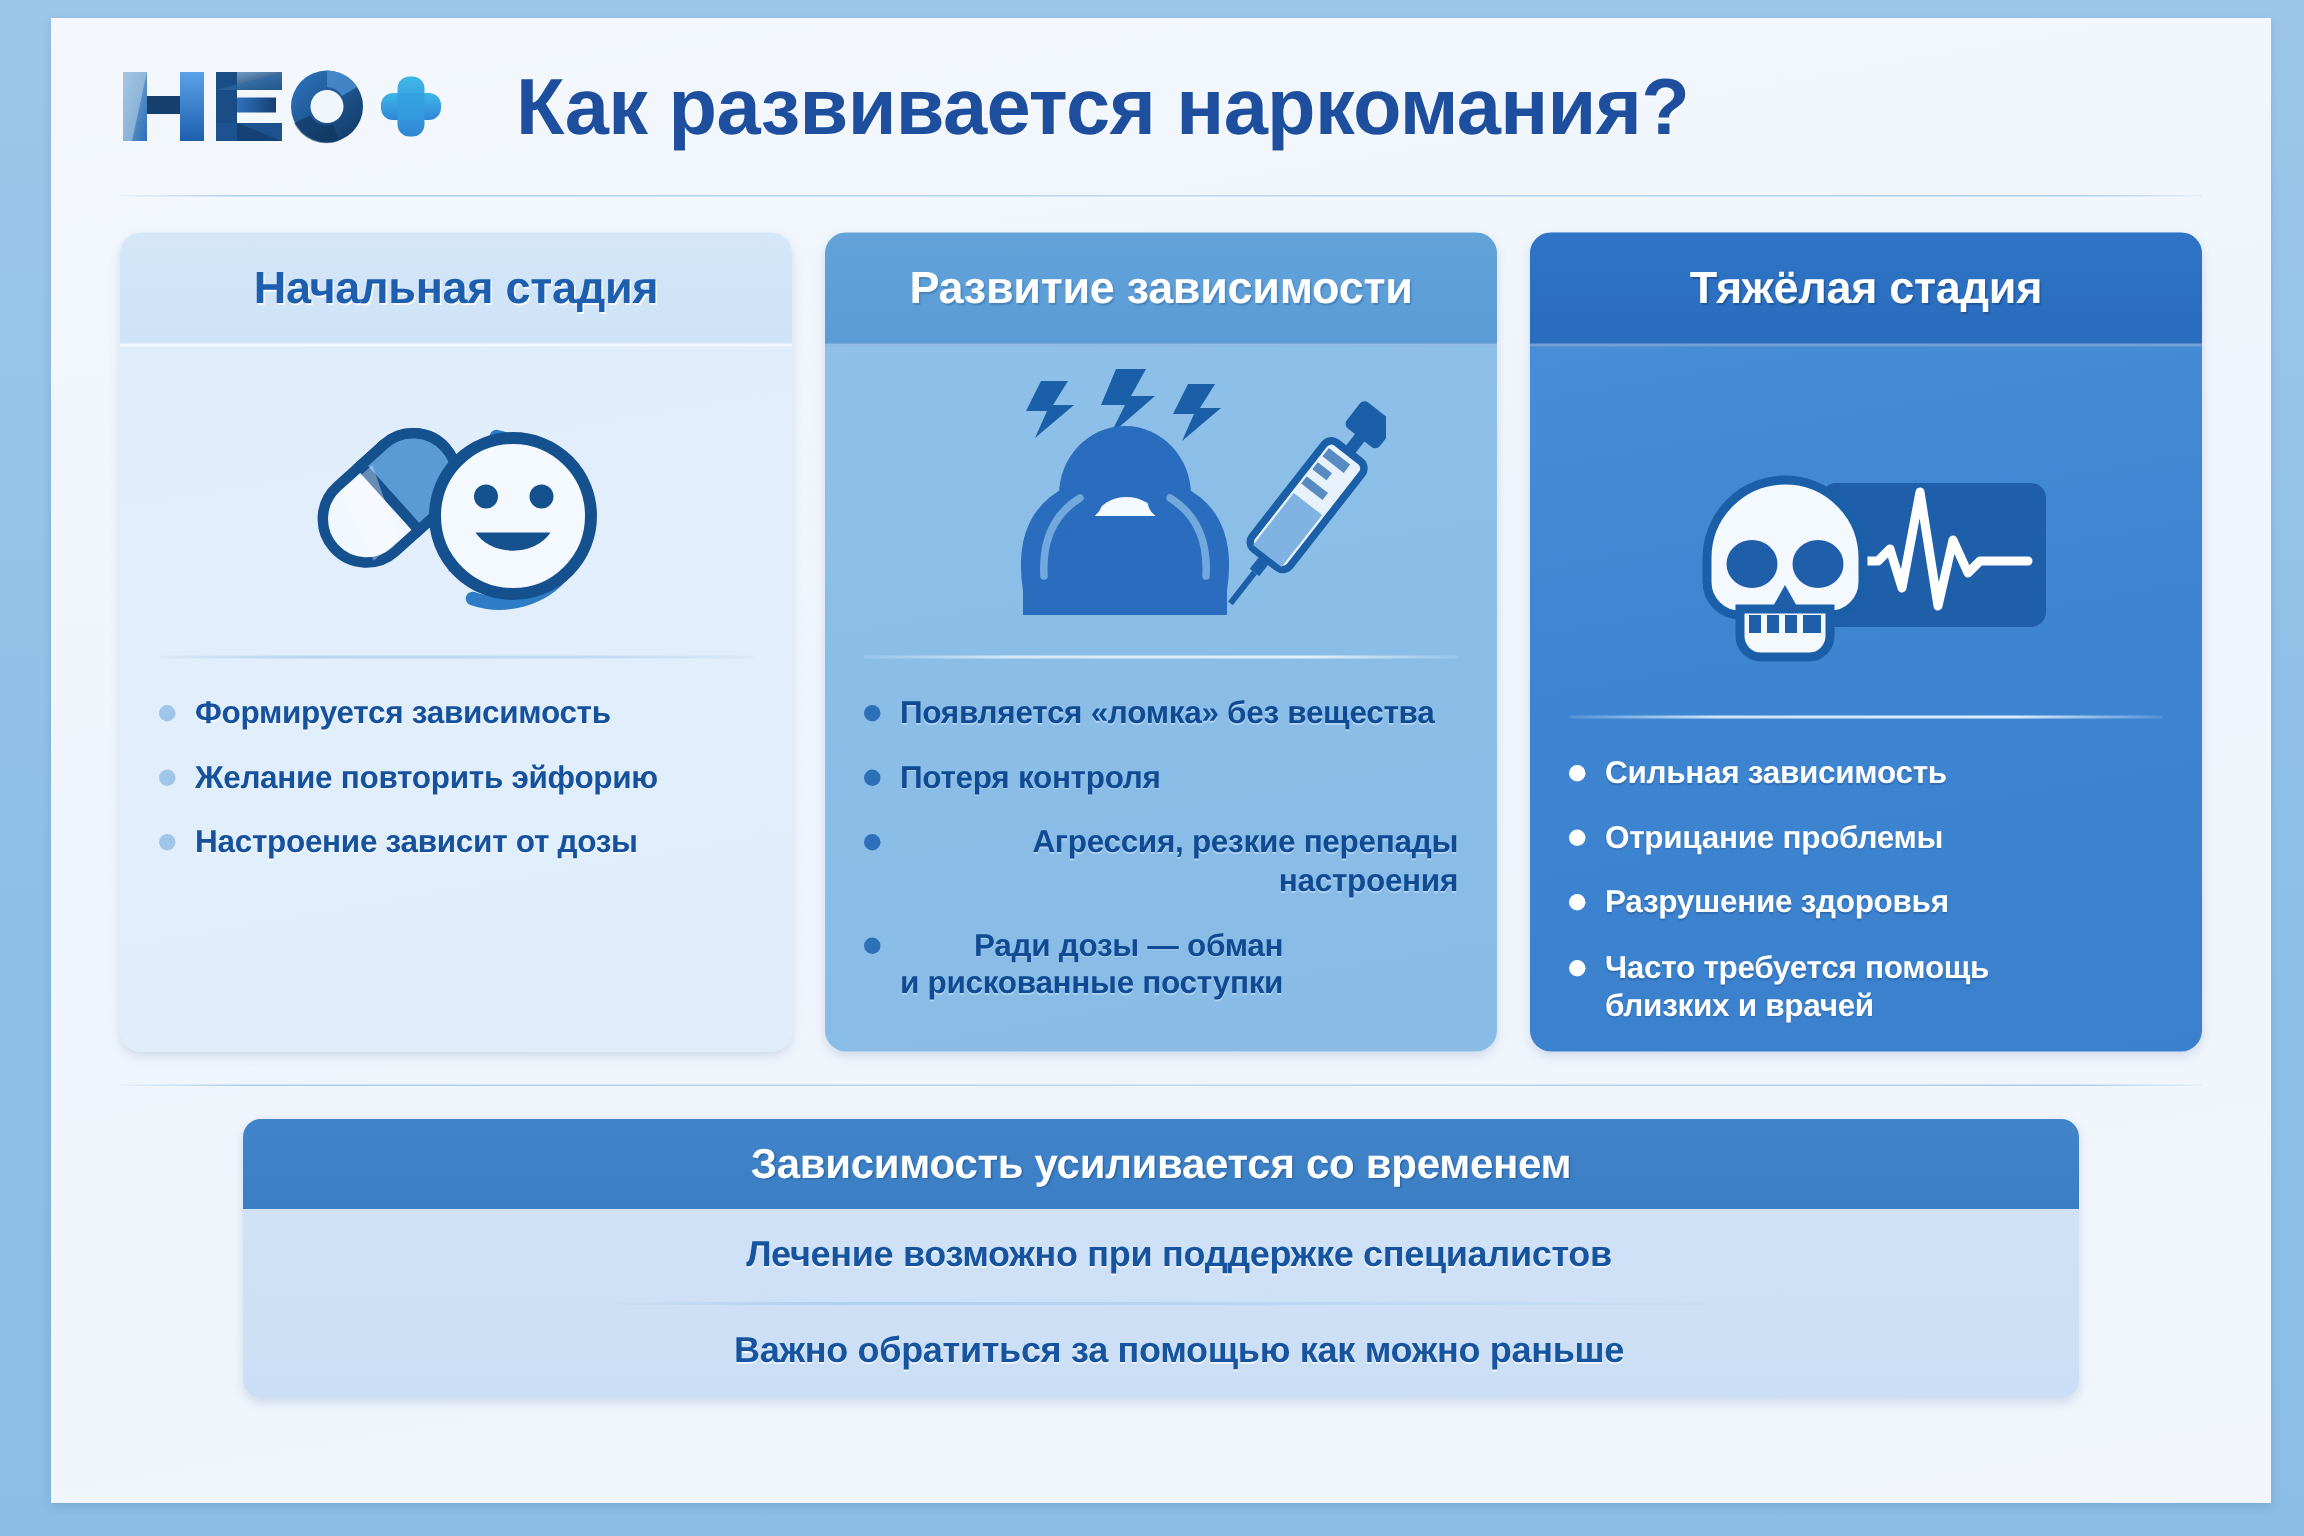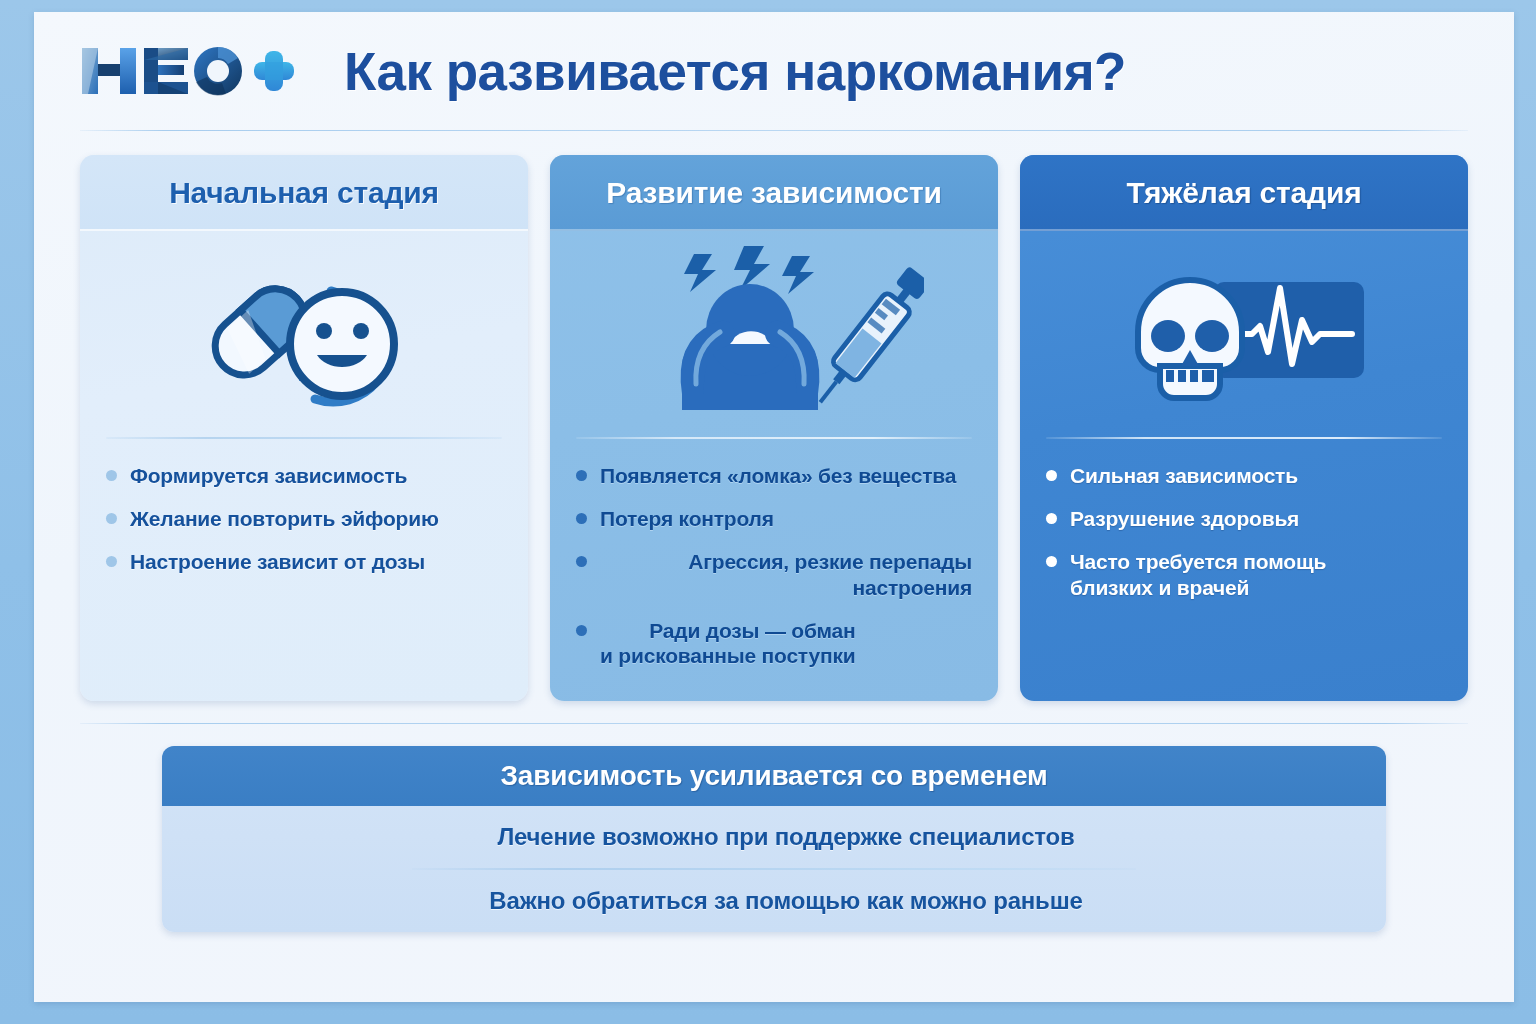--- a/index.html
+++ b/index.html
@@ -159,21 +159,21 @@
   .card-1 .dot { background: #9fc6e8; }
 
   
   .card-2 { background: linear-gradient(170deg, #8fc1e9 0%, #8bbee7 45%, #88bbe5 100%); }
   .card-2 .card-head { background: linear-gradient(180deg, #63a3da 0%, #5a9bd5 100%); color: #ffffff; text-shadow: 1px 1px 1px rgba(30,80,140,.35); }
   .card-2 .card-divider { background: linear-gradient(90deg, rgba(220,236,250,.15), #d5e8f8 25%, #e2f0fb 75%, rgba(220,236,250,.15)); }
   .card-2 .bullets li { color: #0f4a93; text-shadow: 0 1px 0 rgba(220,238,252,.45); text-align: right; }
   .card-2 .dot { background: #2d6fb8; }
 
   
-  .card-3 { background: linear-gradient(170deg, #4a90d9 0%, #3f86d2 45%, #3a80cd 100%); }
+  .card-3 { background: linear-gradient(170deg, #4a90d9 0%, #3f86d2 45%, #3a80cd 100%); gap: 40px; }
   .card-3 .card-head { background: linear-gradient(180deg, #2f74c6 0%, #2a6cbd 100%); color: #ffffff; text-shadow: 1px 1px 1px rgba(15,55,110,.45); }
   .card-3 .card-divider { background: linear-gradient(90deg, rgba(225,239,252,.12), #cfe4f7 25%, #dcecfb 75%, rgba(225,239,252,.12)); }
   .card-3 .bullets li { color: #ffffff; text-shadow: 0 1px 1px rgba(20,60,115,.35); }
   .card-3 .dot { background: #ffffff; }
 
   
   .bottom-wrap { padding: 0 22px; }
 
   .banner {
     margin: 22px auto 0 auto;
@@ -406,20 +406,24 @@
             </svg>
           </div>
           <div class="card-divider"></div>
           <ul class="bullets">
             <li>
               <span class="dot"></span>
               <span>Сильная зависимость</span>
             </li>
             <li>
               <span class="dot"></span>
+              <span>Отрицание проблемы</span>
+            </li>
+            <li>
+              <span class="dot"></span>
               <span>Разрушение здоровья</span>
             </li>
             <li>
               <span class="dot"></span>
               <span style="white-space:pre-line">Часто требуется помощь
 близких и врачей</span>
             </li>
           </ul>
         </div>
       </div>

